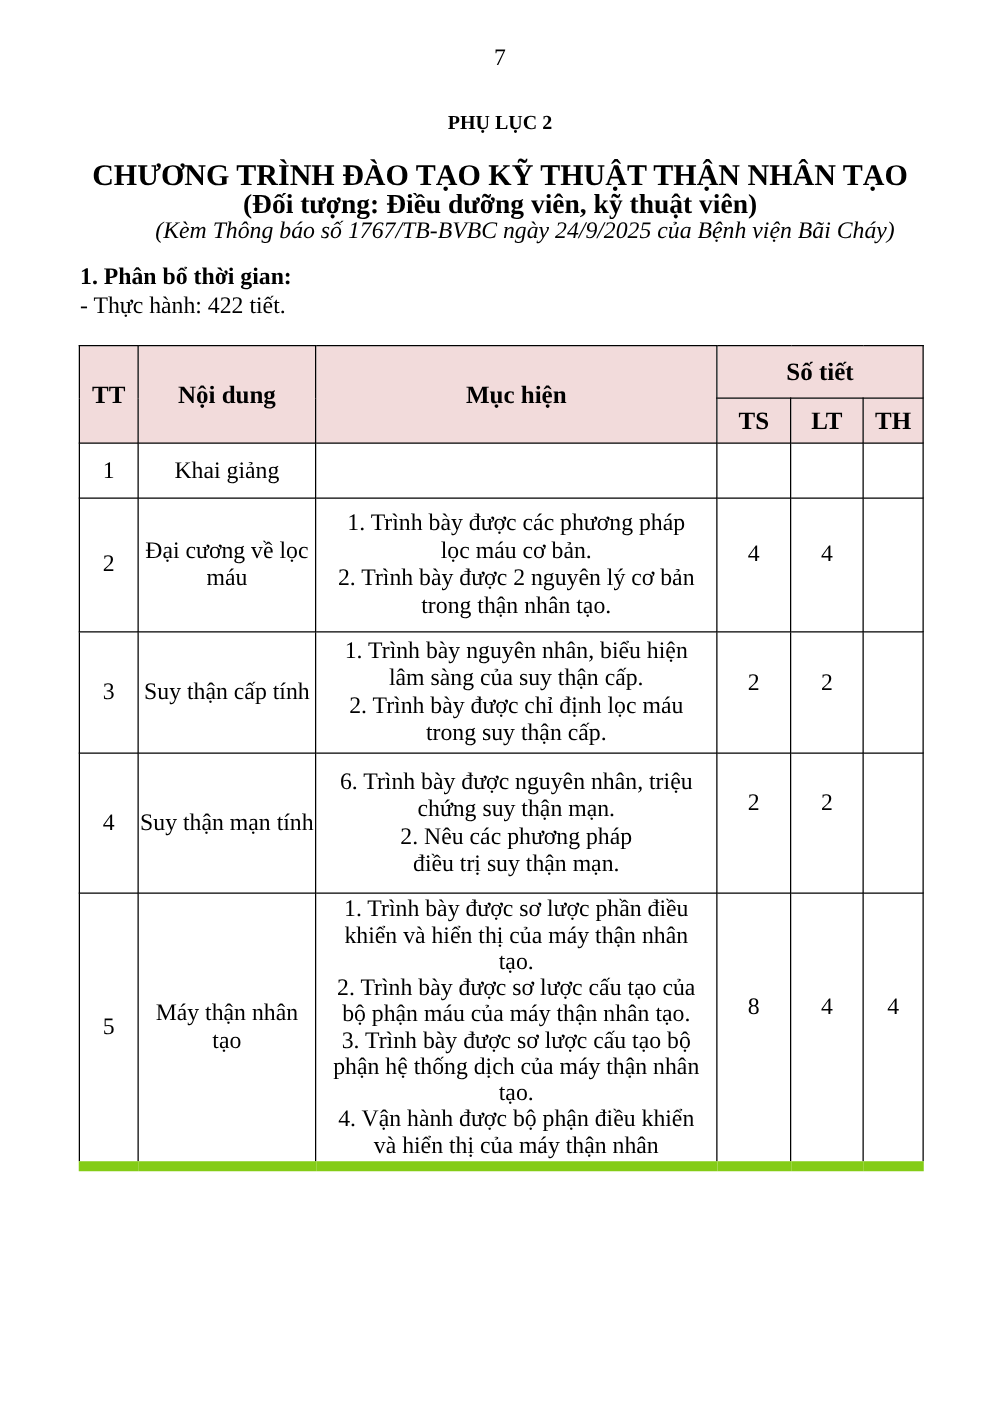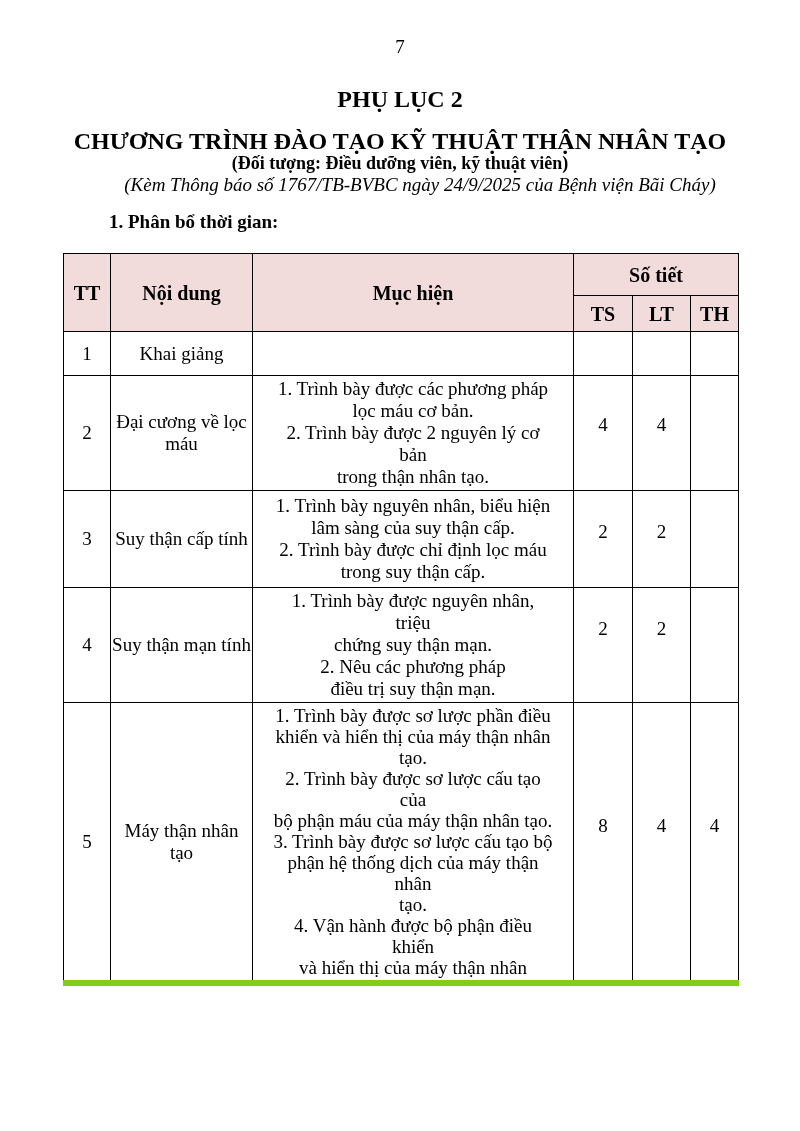--- a/index.html
+++ b/index.html
@@ -15,47 +15,47 @@
   }
   .page-number {
     margin-top: 36px;
     text-align: center;
     font-size: 19px;
     line-height: 22px;
   }
   .appendix {
     margin-top: 30px;
     text-align: center;
-    font-size: 24px;
+    font-size: 16px;
     font-weight: bold;
     line-height: 22px;
   }
   .doc-title {
     margin-top: 20px;
     text-align: center;
     font-size: 24px;
     font-weight: bold;
     line-height: 22px;
   }
   .doc-subtitle {
     text-align: center;
-    font-size: 18px;
+    font-size: 22px;
     font-weight: bold;
     line-height: 22px;
   }
   .doc-reference {
     text-align: center;
     font-size: 19px;
     font-style: italic;
     line-height: 22px;
     padding-left: 40px;
   }
   .body-text {
     margin-top: 14px;
-    margin-left: 109px;
+    margin-left: 64px;
     margin-right: 60px;
     font-size: 19px;
   }
   .body-text p { line-height: 23px; }
   .bold { font-weight: bold; }
 
   table.curriculum {
     margin-top: 20px;
     margin-left: 63px;
     border-collapse: collapse;
@@ -78,45 +78,46 @@
   tr.head-top { height: 42px; }
   tr.head-sub { height: 36px; }
   tr.row-1 { height: 44px; }
   tr.row-2 { height: 107px; }
   tr.row-3 { height: 97px; }
   tr.row-4 { height: 112px; }
   tr.row-5 { height: 218px; }
   td.objective {
     white-space: pre-line;
     text-align: center;
-    padding: 2px 20px;
+    padding: 2px 0;
   }
   tr.row-5 td.objective { line-height: 21px; }
   td.num { vertical-align: bottom; }
   tr.row-2 td.num { padding-bottom: 16px; }
   tr.row-3 td.num { padding-bottom: 15px; }
   tr.row-4 td.num { padding-bottom: 32px; }
   tr.row-5 td.num { padding-bottom: 32px; }
-  tr.row-5 td { border-bottom: 6px solid #84cc16; }
+  tr.row-5 td { border-bottom: 8px solid #84cc16; }
 </style>
 </head>
 <body>
 
 <div class="page">
 
   <div class="page-number">7</div>
 
   <div class="appendix">PHỤ LỤC 2</div>
 
   <div class="doc-title">CHƯƠNG TRÌNH ĐÀO TẠO KỸ THUẬT THẬN NHÂN TẠO</div>
   <div class="doc-subtitle">(Đối tượng: Điều dưỡng viên, kỹ thuật viên)</div>
   <div class="doc-reference">(Kèm Thông báo số 1767/TB-BVBC ngày 24/9/2025 của Bệnh viện Bãi Cháy)</div>
 
   <div class="body-text">
     <p class="bold">1. Phân bổ thời gian:</p>
+    <p>- Thực hành: 422 tiết.</p>
   </div>
 
   <table class="curriculum">
     <colgroup>
       <col style="width:47px">
       <col style="width:142px">
       <col style="width:321px">
       <col style="width:59px">
       <col style="width:58px">
       <col style="width:48px">
@@ -161,21 +162,21 @@
 lâm sàng của suy thận cấp.
 2. Trình bày được chỉ định lọc máu
 trong suy thận cấp.</td>
         <td class="num">2</td>
         <td class="num">2</td>
         <td class="num"></td>
       </tr>
       <tr class="row-4">
         <td>4</td>
         <td>Suy thận mạn tính</td>
-        <td class="objective">1. Trình bày được nguyên nhân, triệu
+        <td class="objective">6. Trình bày được nguyên nhân, triệu
 chứng suy thận mạn.
 2. Nêu các phương pháp
 điều trị suy thận mạn.</td>
         <td class="num">2</td>
         <td class="num">2</td>
         <td class="num"></td>
       </tr>
       <tr class="row-5">
         <td>5</td>
         <td>Máy thận nhân tạo</td>

